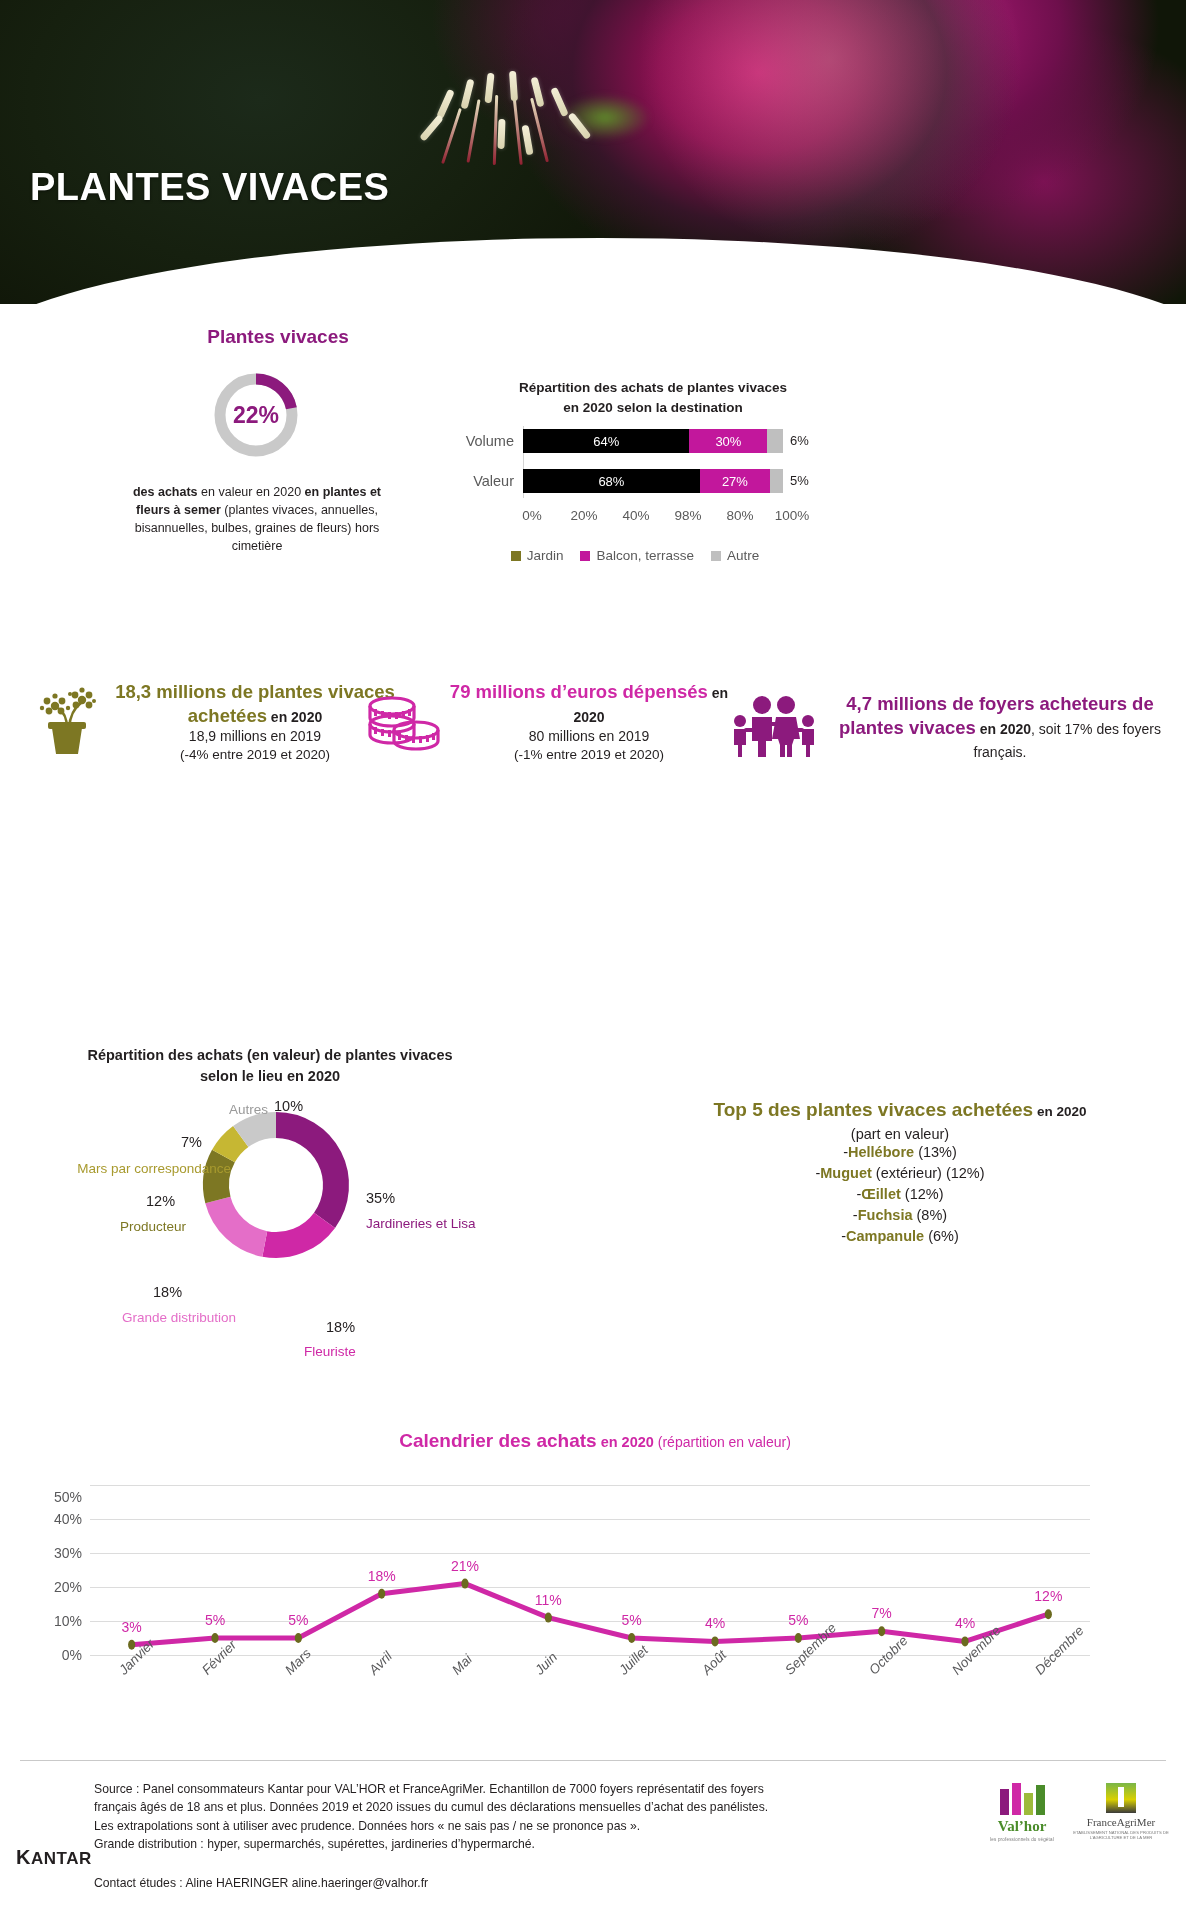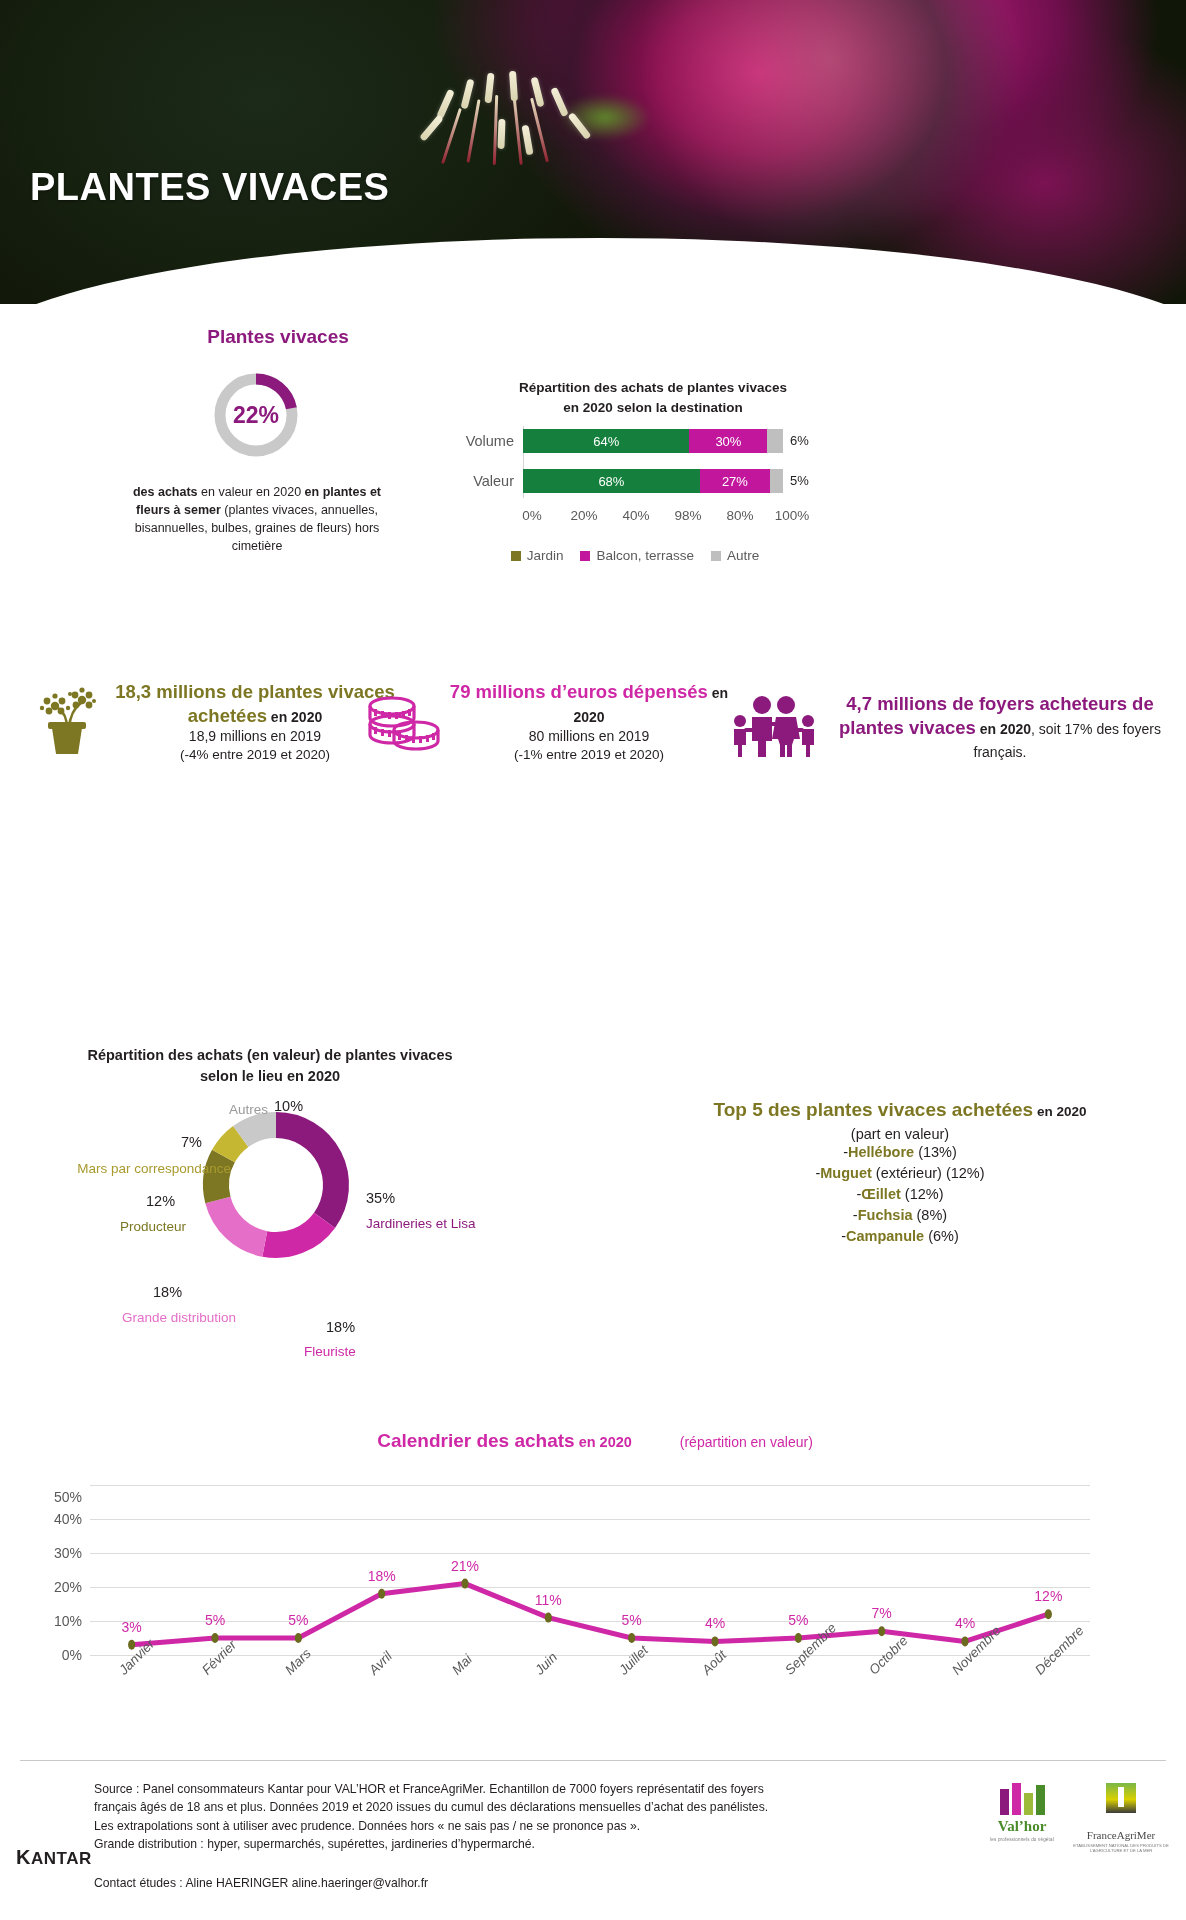--- a/index.html
+++ b/index.html
@@ -91,21 +91,21 @@
   }
   .bar-area { position:absolute; left:430px; top:428px; width:410px; height:80px; }
   .bar-row { position:absolute; left:0; width:410px; height:26px; display:flex; align-items:center; }
   .bar-rowlabel {
     width:93px; text-align:right; padding-right:9px;
     font-size:14.5px; color:#5a5a5a;
   }
   .bar-track { position:relative; width:260px; height:24px; display:flex; }
   .seg { height:24px; display:flex; align-items:center; justify-content:center;
          font-size:13px; color:#ffffff; }
-  .seg.jardin { background:#15803d; }
+  .seg.jardin { background:#000000; }
   .seg.balcon { background:#c2179c; }
   .seg.autre  { background:#bfbfbf; }
   .seg-out { font-size:13px; color:#231f20; padding-left:7px; line-height:24px; }
   .axis-line {
     position:absolute; left:523px; top:426px; width:1px; height:72px; background:#d4d4d4;
   }
   .bar-ticks {
     position:absolute; left:430px; top:508px; width:410px; height:22px;
   }
   .bar-ticks span {
@@ -153,21 +153,21 @@
   .top5-sub { font-size:14.5px; color:#231f20; margin-top:3px; }
   .top5-item { font-size:14.5px; color:#231f20; line-height:1.45; }
   .top5-item b { color:#7d7723; font-weight:bold; }
 
   
   .cal-title {
     position:absolute; left:20px; top:1430px; width:1150px; text-align:center;
     font-size:19px; font-weight:bold; color:#cf28a6;
   }
   .cal-title .sm1 { font-size:14.5px; }
-  .cal-title .sm2 { font-size:14px; font-weight:normal;padding-left:44px; }
+  .cal-title .sm2 { font-size:14px; font-weight:normal; }
   .cal { position:absolute; left:90px; top:1485px; width:1000px; height:170px; }
   .cal-grid { position:absolute; inset:0; }
   .cal-grid .gl { position:absolute; left:0; width:1000px; height:1px; background:#dcdcdc; }
   .cal-ylab {
     position:absolute; left:-62px; width:54px; text-align:right;
     font-size:14px; color:#58585a; transform:translateY(-8px);
   }
   .cal-xlab {
     position:absolute; font-size:13.5px; color:#58585a; font-style:italic;
     transform-origin:left top; transform:rotate(-45deg); white-space:nowrap;
@@ -188,21 +188,21 @@
     position:absolute; left:94px; top:1876px; font-size:12.2px; color:#231f20;
   }
   .valhor { position:absolute; left:980px; top:1783px; width:84px; text-align:center; }
   .valhor .bars { display:flex; gap:3px; justify-content:center; height:32px; }
   .valhor .bars i { width:9px; display:block; }
   .valhor .nm { font-size:15px; font-weight:bold; color:#4a8c2a; margin-top:3px; font-family:"Liberation Serif",serif; }
   .valhor .tag { font-size:4.5px; color:#7a7a7a; margin-top:2px; letter-spacing:.2px; }
   .fam { position:absolute; left:1072px; top:1783px; width:98px; text-align:center; }
   .fam .box { width:30px; height:30px; margin:0 auto; background:linear-gradient(180deg,#7ab648 0%,#d9d000 55%,#3a3a3a 100%); position:relative; }
   .fam .box:after { content:""; position:absolute; left:12px; top:4px; width:6px; height:20px; background:#fff; }
-  .fam .nm { font-size:11px; color:#4a4a4a; margin-top:16px; font-family:"Liberation Serif",serif; }
+  .fam .nm { font-size:11px; color:#4a4a4a; margin-top:3px; font-family:"Liberation Serif",serif; }
   .fam .tag { font-size:4.2px; color:#7a7a7a; margin-top:2px; line-height:1.25; }
 </style>
 </head>
 <body>
 
 <div class="hero">
   <div class="hero-photo"></div>
   <div class="leafblur"></div>
   <div class="stamens">
     <span class="filament" style="left:30px;top:52px;height:58px;transform:rotate(18deg)"></span>

